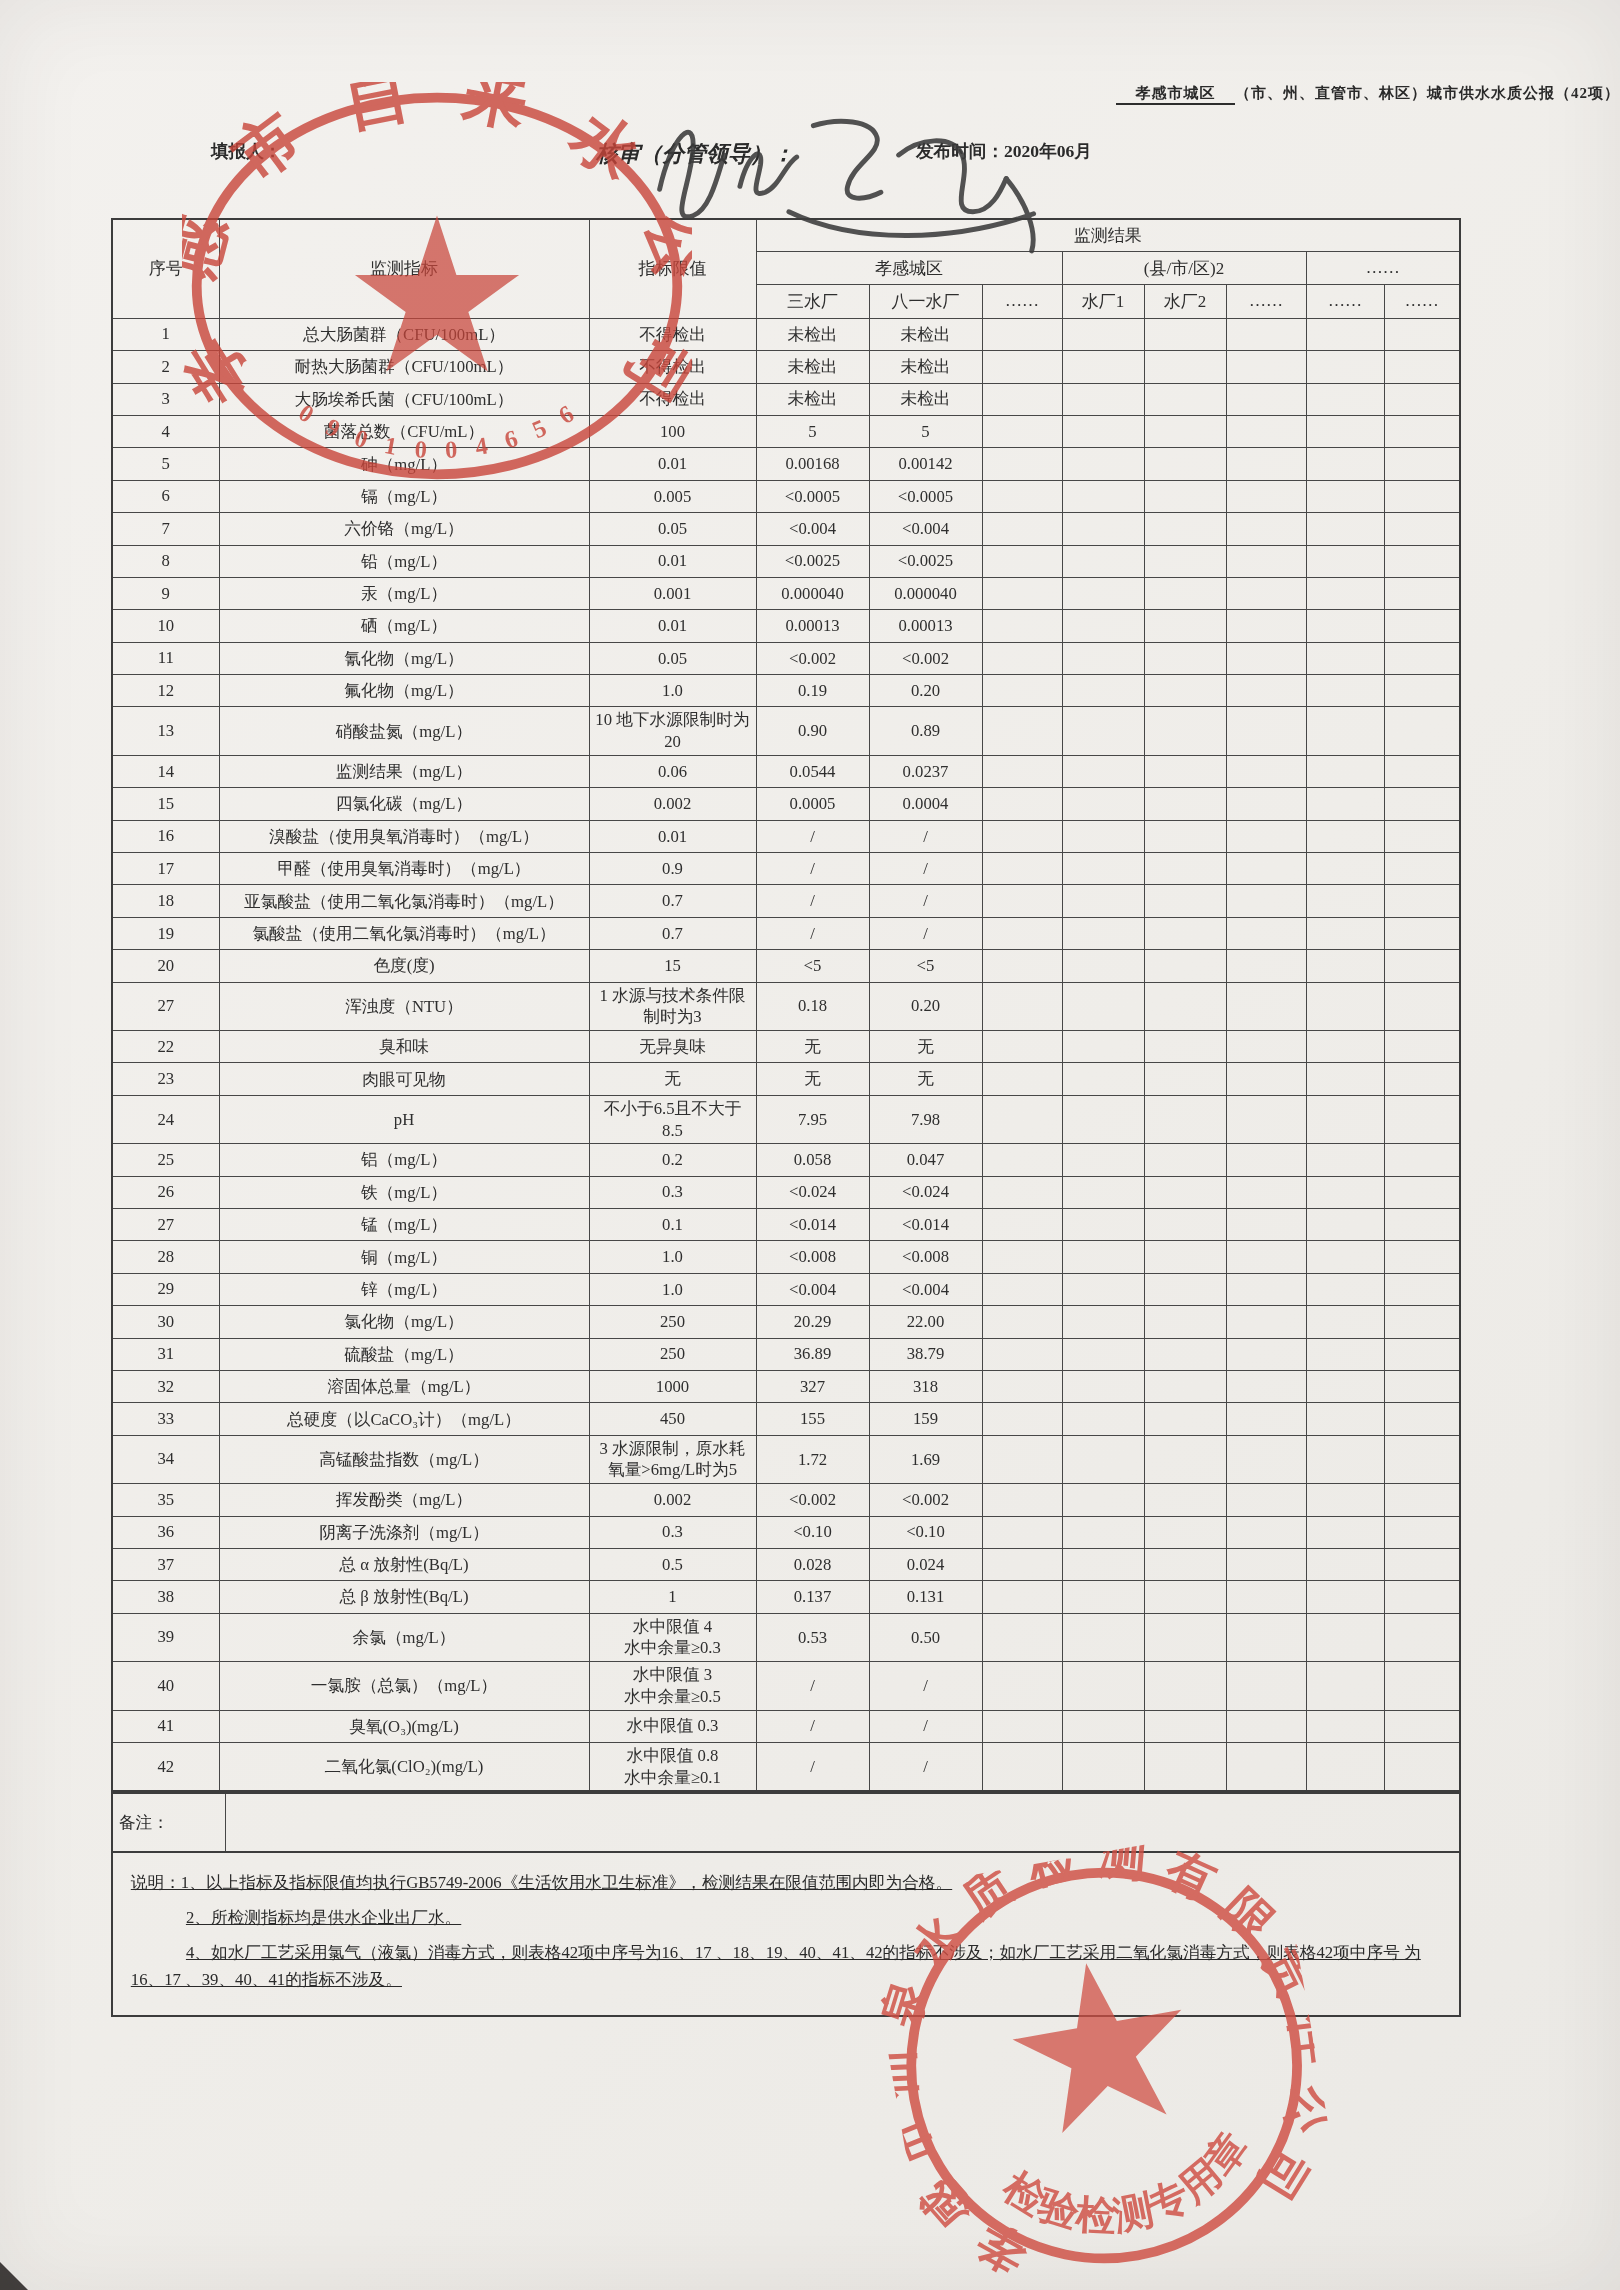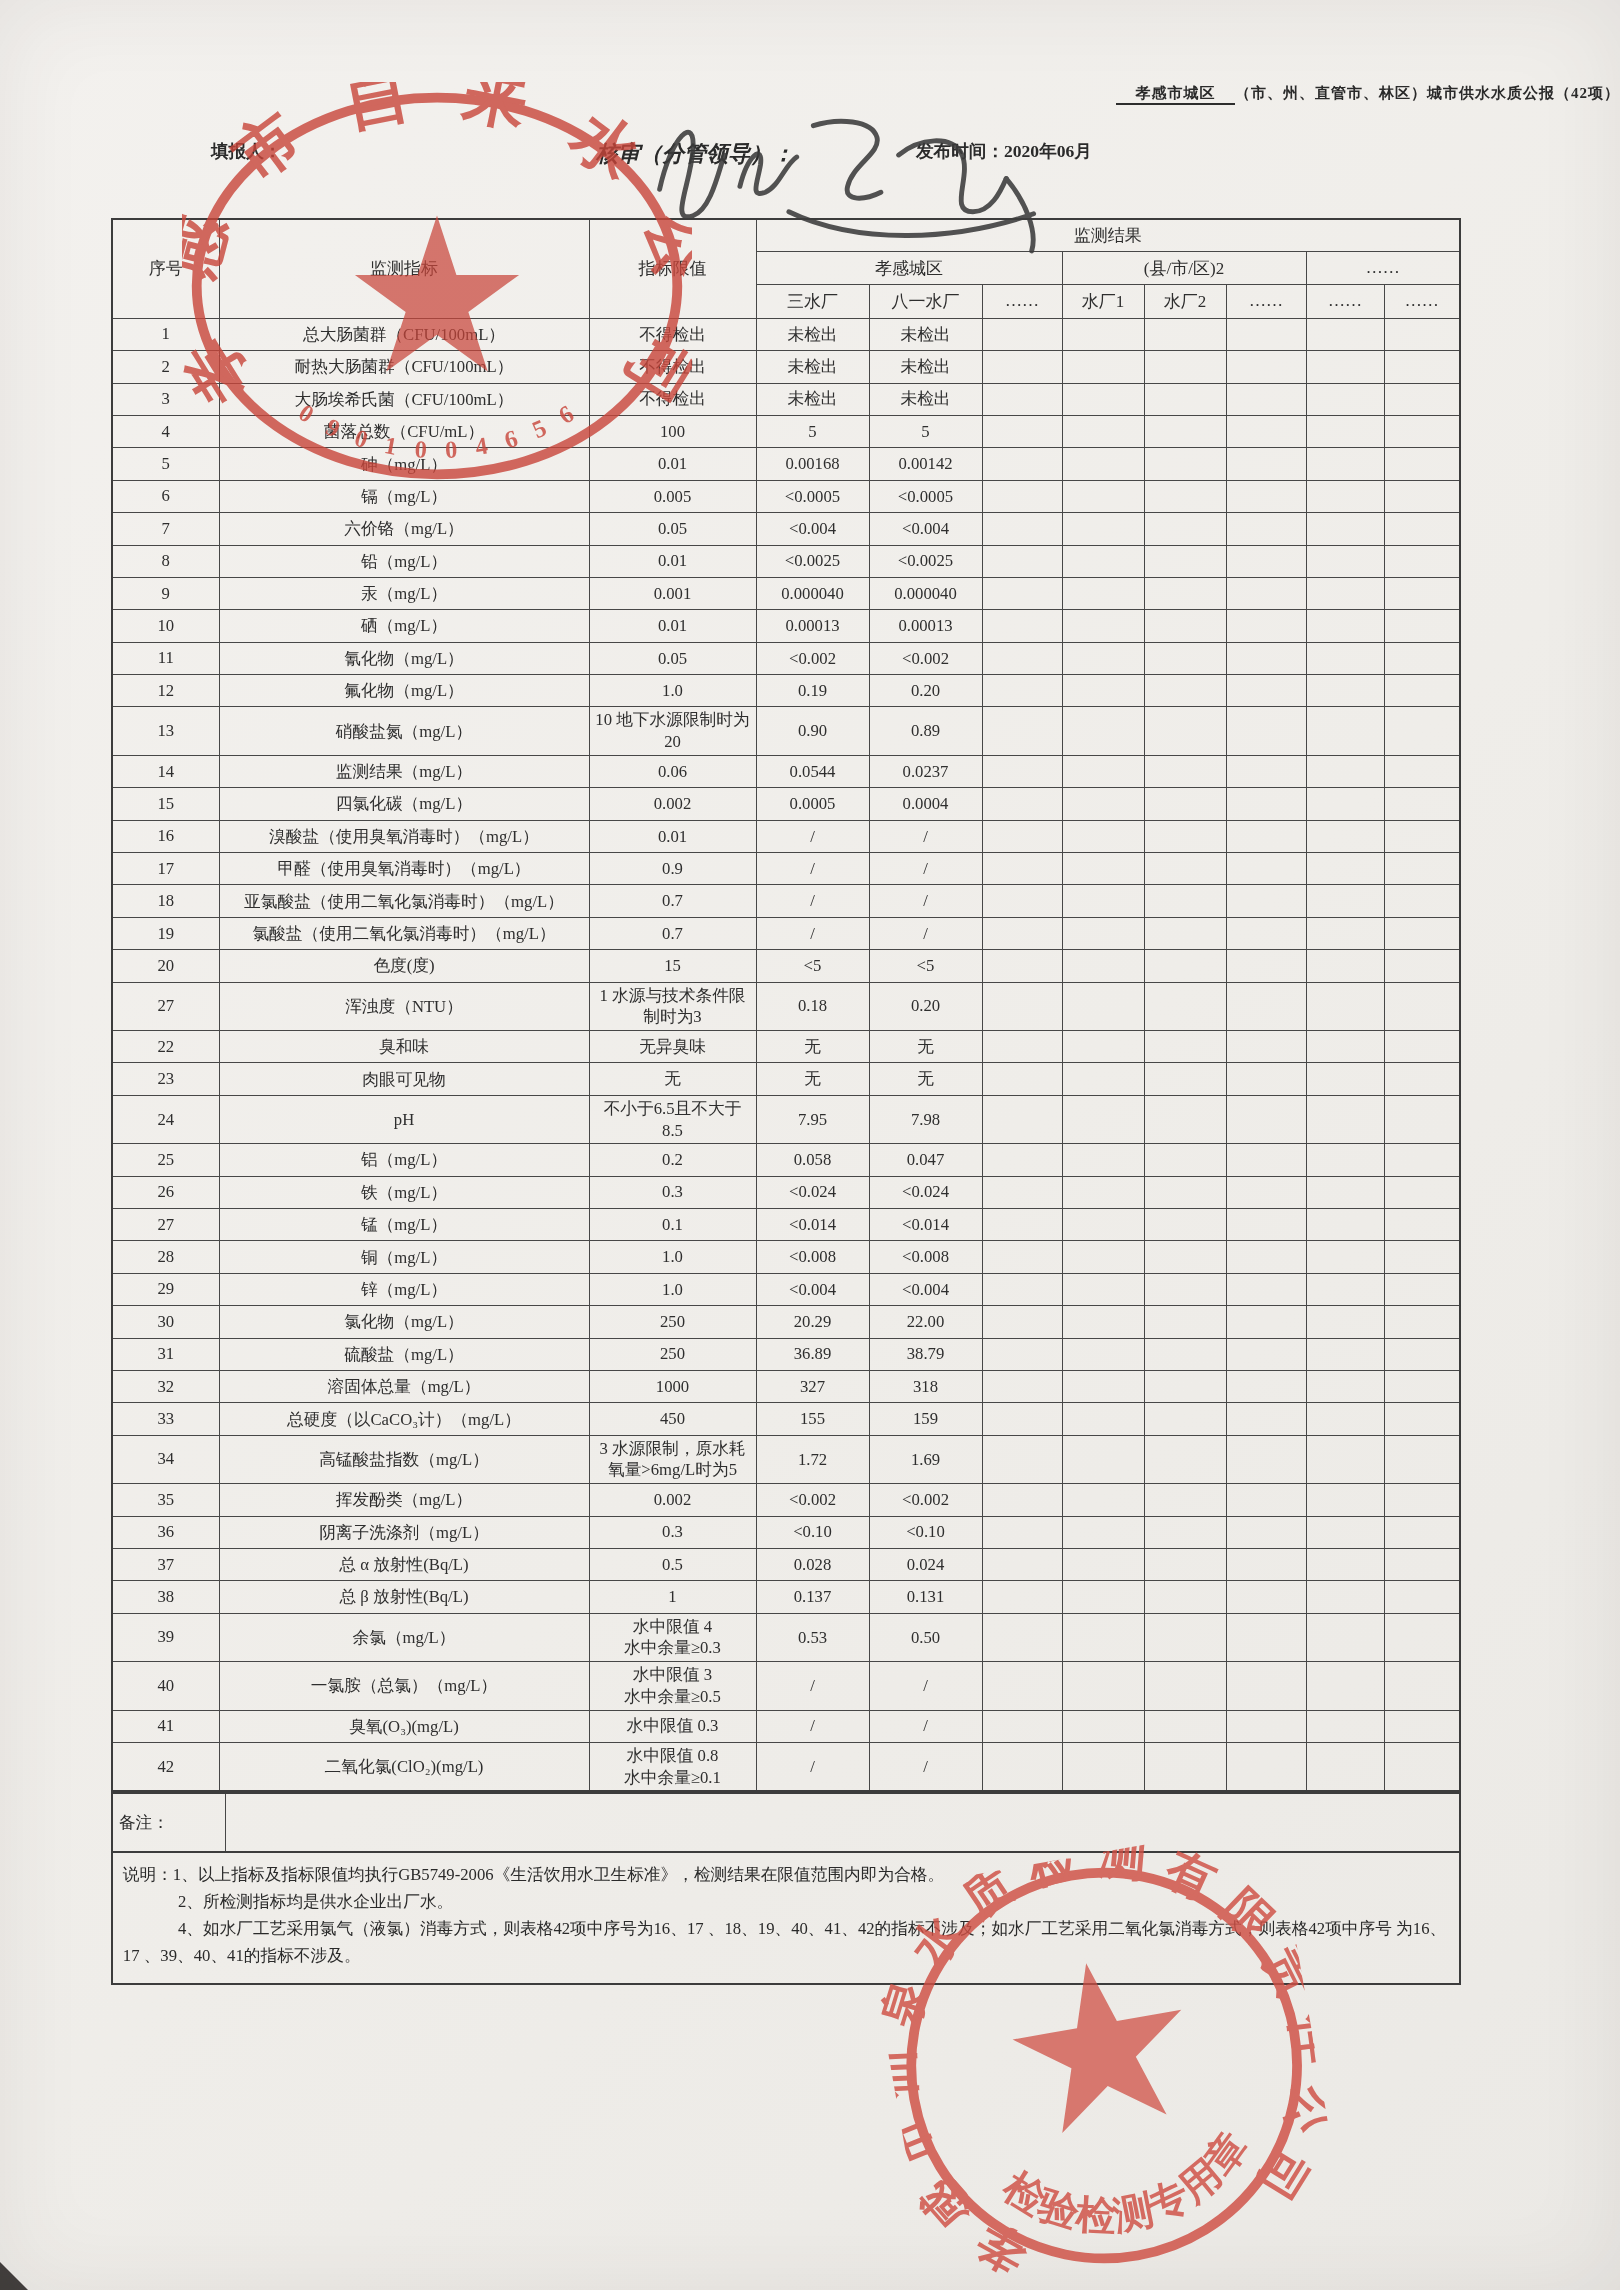--- a/index.html
+++ b/index.html
@@ -59,21 +59,21 @@
     width:106px;border-right:1px solid #474747;
     display:flex;align-items:center;padding-left:5.9px;
     font-size:16.7px;
   }
   .remark-space{flex:1;}
   .notes-block{
     width:1326px;border:2px solid #3c3c3c;border-top:none;
     padding:7.8px 9.8px 13.7px 9.8px;
     font-size:16.7px;line-height:1.62;
   }
-  .notes-block p{margin:0;}
+  .notes-block p{margin:8px;text-decoration:underline;}
   .notes-block p.indent{text-indent:3.3em;}
   
   .stamp{position:absolute;pointer-events:none;}
   .stamp-top{left:182px;top:82px;opacity:.8;}
   .stamp-bottom{left:894px;top:1855px;opacity:.82;transform:rotate(-10deg);}
   .stamp text{font-family:"Liberation Serif","DejaVu Serif",serif;font-weight:bold;}
   
   .signature{position:absolute;left:642px;top:96px;opacity:.88;}
 </style>
 </head>

